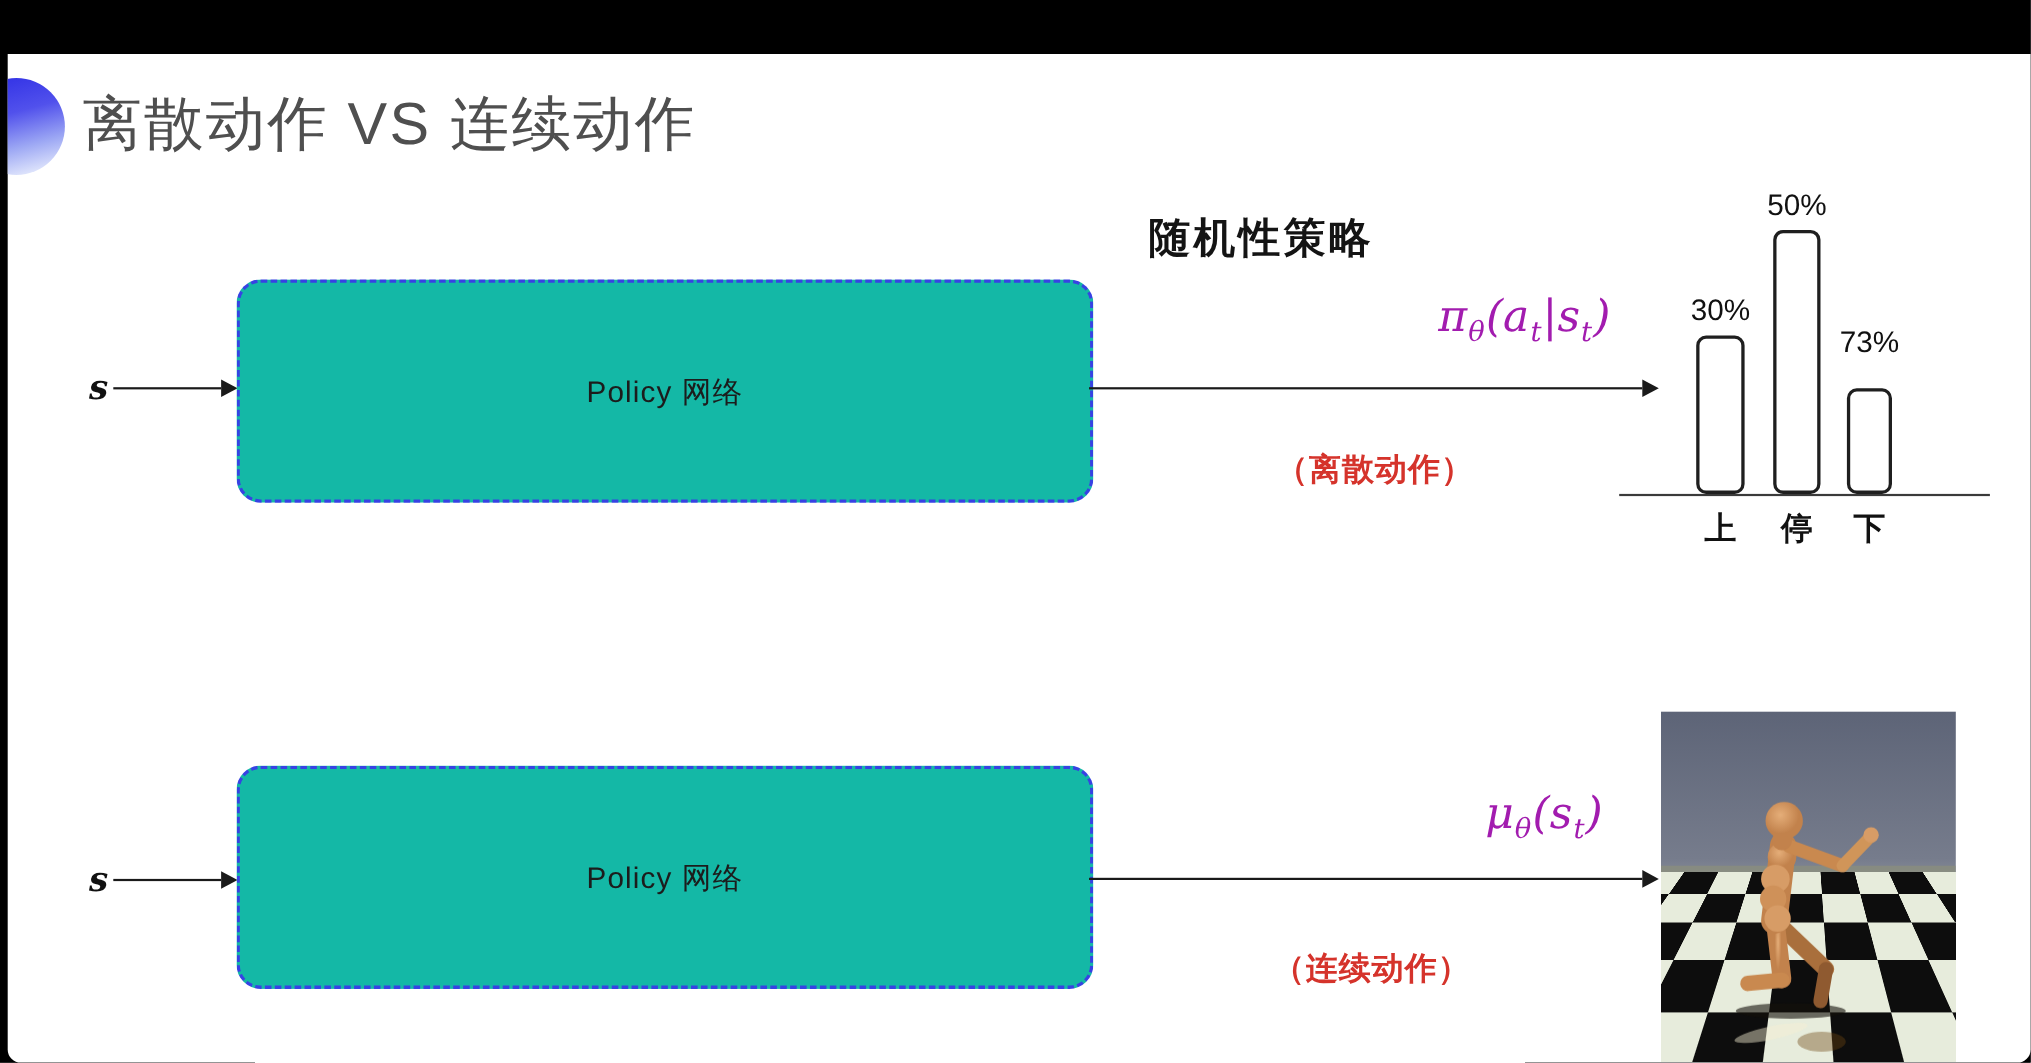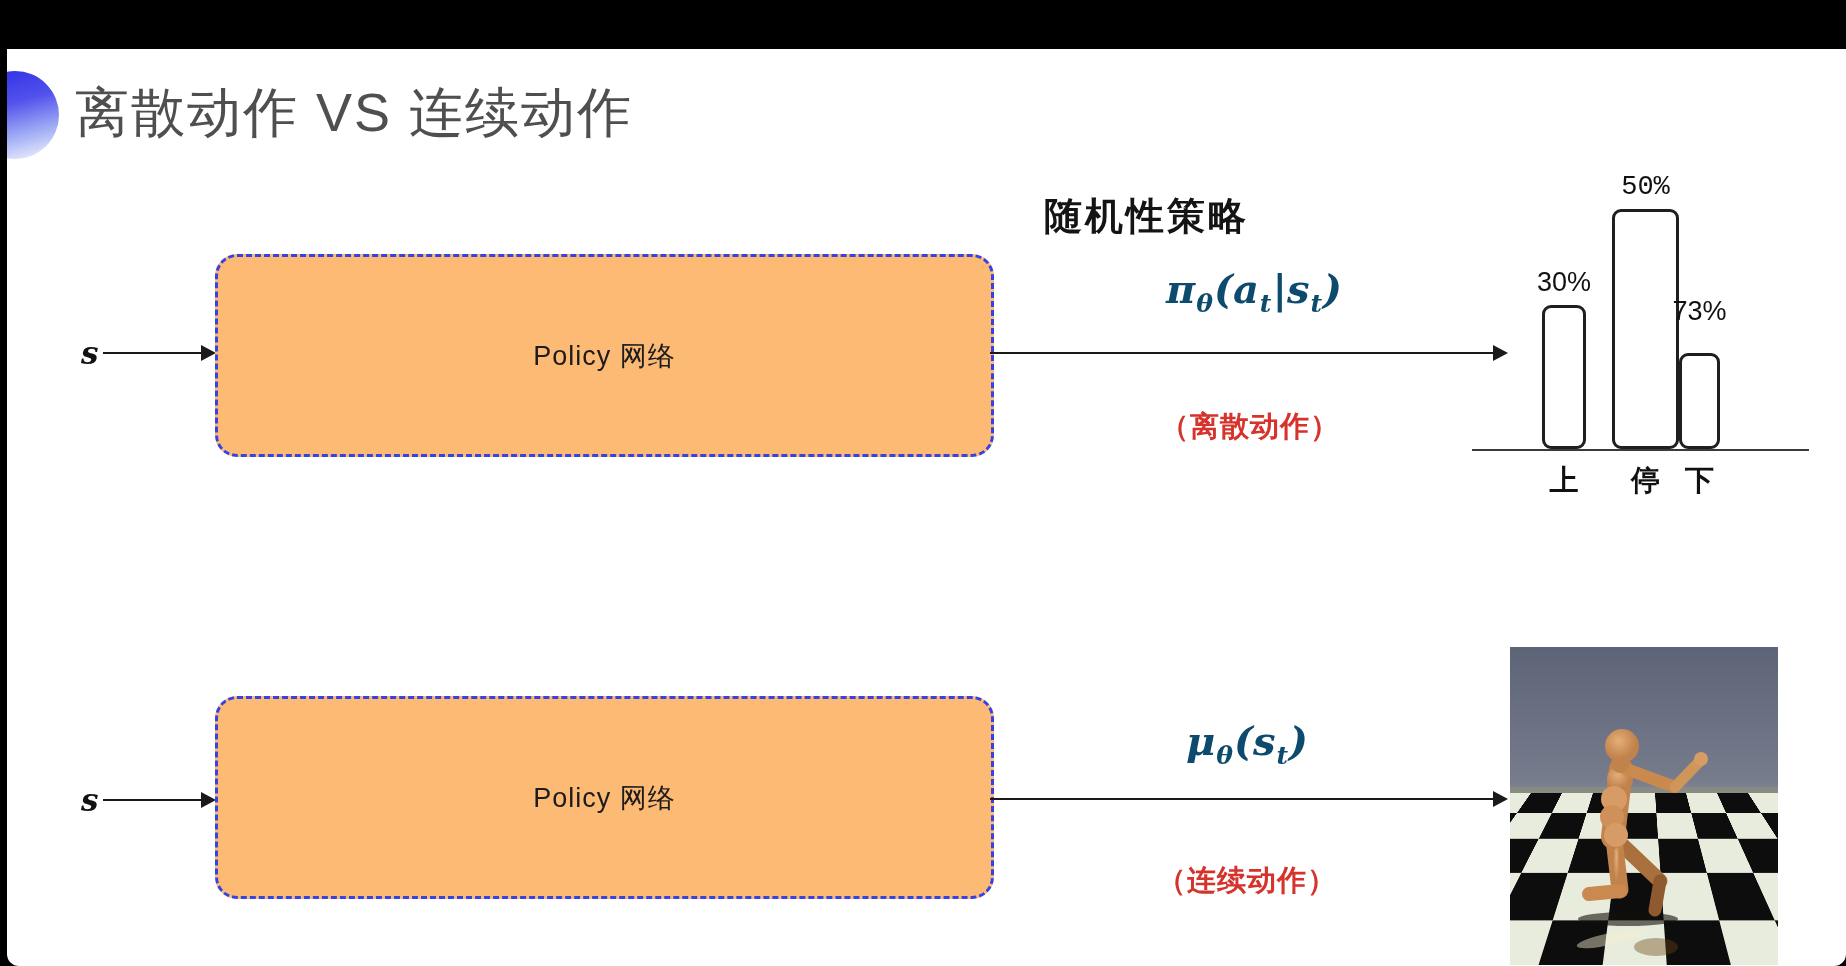--- a/index.html
+++ b/index.html
@@ -7,21 +7,21 @@
   .slide{position:absolute;left:7px;top:8px;right:0;bottom:0;background:#fff;
     border-radius:0 0 12px 12px;overflow:hidden;margin-top:41px;}
   
   .deco-circle{position:absolute;left:-36px;top:22px;width:88px;height:88px;border-radius:50%;
     background:linear-gradient(165deg,#3434e6 8%,#5151ec 38%,#9da8f4 68%,#e9eefd 95%);}
   .title{position:absolute;left:68px;top:28px;font-size:54px;letter-spacing:2px;
     color:var(--title-gray,#4f4f4f);font-weight:500;}
   
   .policy-box{position:absolute;left:208px;width:773px;height:197px;
     border:3px dashed var(--accent-blue,#3742e3);border-radius:22px;
-    display:flex;align-items:center;justify-content:center;background:#fdba74;}
+    display:flex;align-items:center;justify-content:center;background:#14b8a6;}
   .policy-box.top{top:205px;}
   .policy-box.bottom{top:647px;}
   .policy-box .lbl{font-size:27px;color:#1c1c1c;letter-spacing:1px;}
   
   .s-label{position:absolute;font-family:"DejaVu Serif",serif;font-style:italic;font-weight:700;
     font-size:31px;color:#111;}
   .s-label.top{left:74px;top:286px;}
   .s-label.bottom{left:74px;top:733px;}
   
   .arrow{position:absolute;height:2px;background:#1a1a1a;}
@@ -29,35 +29,35 @@
     border-top:8px solid transparent;border-bottom:8px solid transparent;border-left:15px solid #1a1a1a;}
   .arrow.in-top{left:96px;top:303px;width:98px;}
   .arrow.out-top{left:983px;top:303px;width:503px;}
   .arrow.in-bottom{left:96px;top:750px;width:98px;}
   .arrow.out-bottom{left:983px;top:749px;width:503px;}
   
   .policy-type{position:absolute;width:420px;font-size:38px;font-weight:600;
     color:#141414;letter-spacing:3px;}
   .policy-type.top{left:1037px;top:142px;}
   .policy-type.bottom{left:1030px;top:606px;}
-  .formula{position:absolute;width:420px;text-align:center;
-    font-family:"DejaVu Serif",serif;font-style:italic;font-size:40px;color:#0c4a6e;font-weight:bold;}
+  .formula{position:absolute;width:420px;text-align:right;
+    font-family:"DejaVu Serif",serif;font-style:italic;font-size:40px;color:#a21caf;}
   .formula .sub{font-size:25px;vertical-align:-9px;margin:0 1px;}
   .formula.top{left:1037px;top:216px;}
   .formula.bottom{left:1030px;top:668px;}
   .note{position:absolute;width:420px;text-align:center;font-size:29px;font-weight:600;
     color:var(--note-red,#d5332b);letter-spacing:1px;font-family:Liberation Mono, monospace;}
   .note.top{left:1033px;top:358px;}
   .note.bottom{left:1030px;top:812px;}
   
   .chart{position:absolute;left:1465px;top:92px;width:345px;height:310px;}
   .chart .axis{position:absolute;left:0;right:8px;bottom:0;height:2px;background:#3a3a3a;}
   .bar-col{position:absolute;bottom:2px;display:flex;flex-direction:column;align-items:center;}
   .bar-col:nth-child(2){left:70px;width:44px;justify-content:flex-end;}
-  .bar-col:nth-child(3){left:140px;width:67px;font-family:Liberation Mono, monospace;}
+  .bar-col:nth-child(3){left:140px;width:43px;}
   .bar-col:nth-child(4){left:207px;width:41px;}
   .bar-col .pct{font-size:27px;color:#111;font-weight:500;margin-bottom:7px;white-space:nowrap;}
   .bar-col:nth-child(4) .pct{margin-bottom:26px;}
   .bar-col .bar{box-sizing:border-box;width:100%;background:#fff;
     border:3px solid #1f1f1f;border-radius:9px;}
   .bar-col .cat{position:absolute;top:calc(100% + 12px);font-size:29px;font-weight:600;color:#111;}
   
   .sim{position:absolute;left:1503px;top:598px;width:268px;height:318px;overflow:hidden;
     background:linear-gradient(#5d6477 0%,#767c8c 42%,#828795 46%);}
   .sim-floor{position:absolute;left:-134px;top:146px;width:536px;height:420px;

